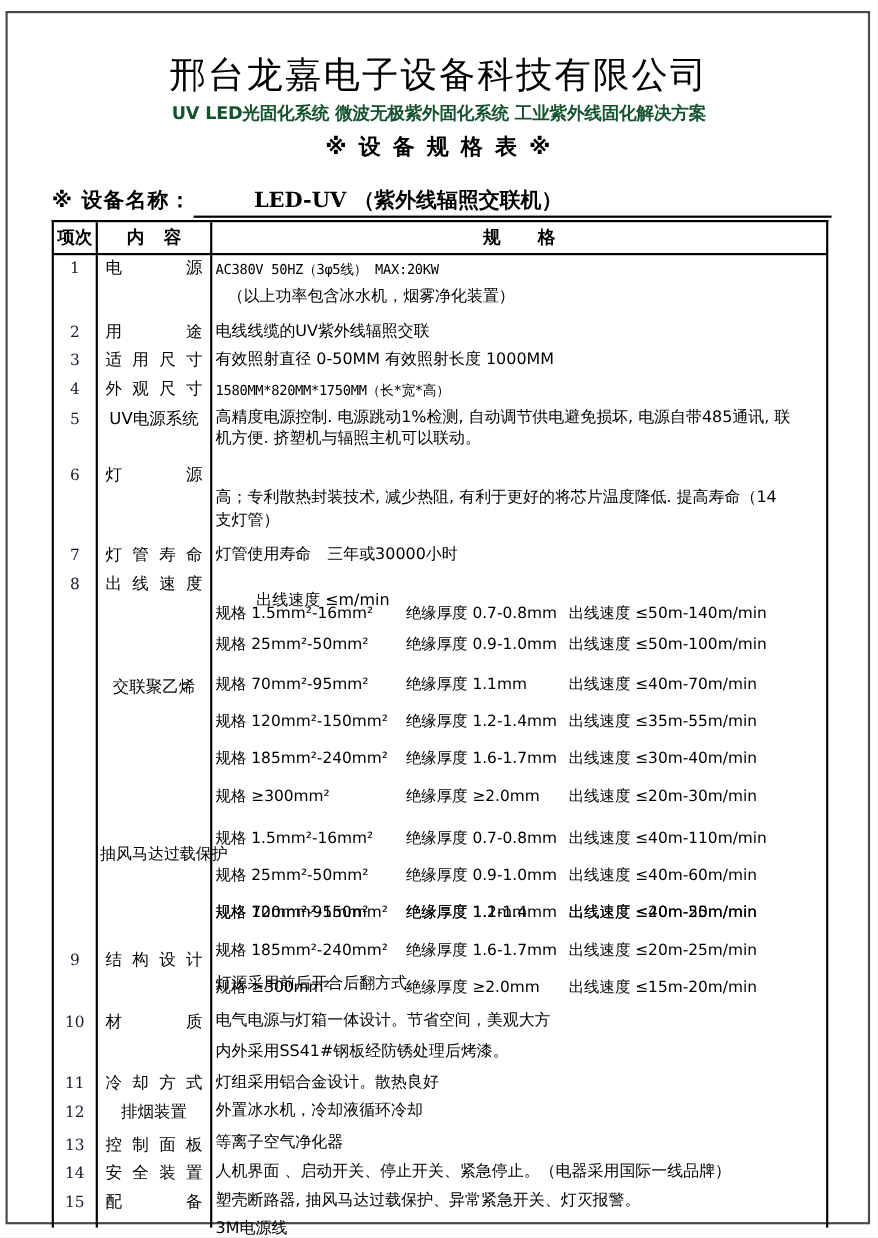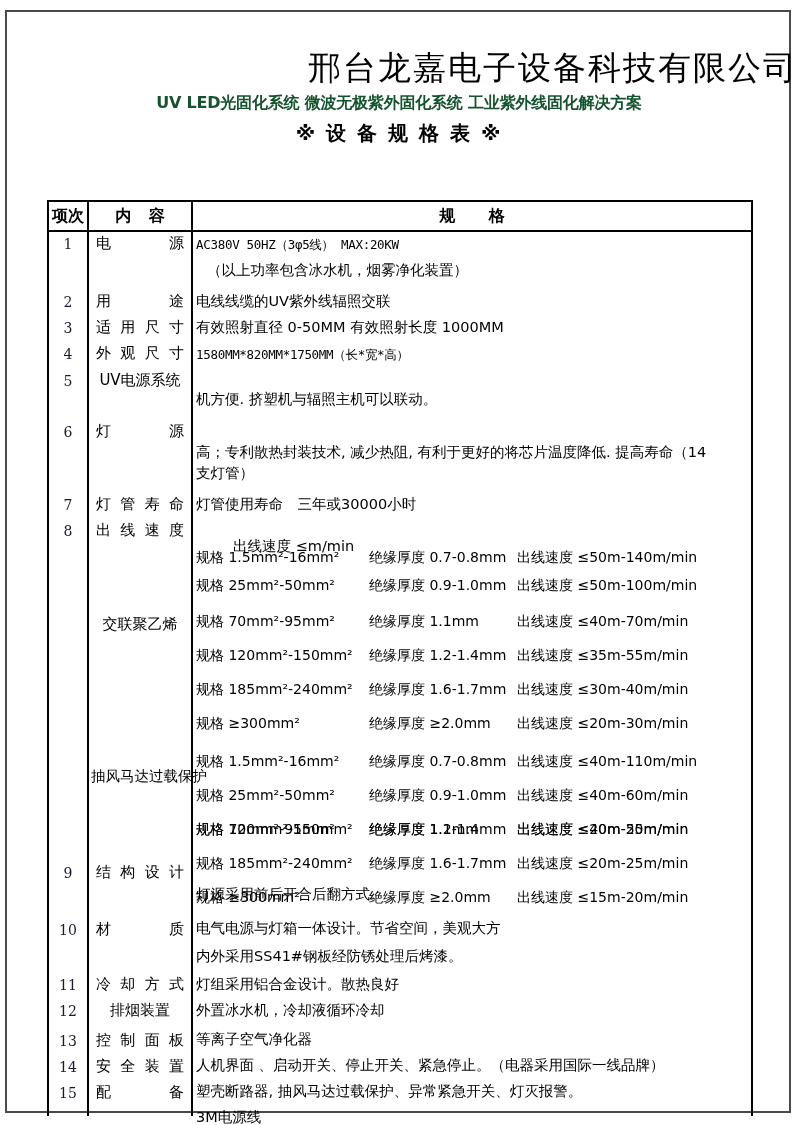--- a/index.html
+++ b/index.html
@@ -24,21 +24,21 @@
   }
 
   .content{
     position:absolute;
     left:0;top:0;right:0;bottom:0;
     padding:0;
   }
 
   
   .company{
-    text-align:right;
+    text-align:center;
     font-family:"DejaVu Serif","Liberation Serif",serif;
     font-size:33px;
     letter-spacing:2px;
     color:#000;
     margin:0;
     padding-top:50px;
     line-height:1.1;
     font-weight:400;
   }
   .subtitle{
@@ -182,20 +182,26 @@
 
 <div class="page">
   <div class="page-frame"></div>
 
   <div class="content">
 
     <div class="company">邢台龙嘉电子设备科技有限公司</div>
     <div class="subtitle">UV LED光固化系统  微波无极紫外固化系统  工业紫外线固化解决方案</div>
     <div class="spec-title">※ 设 备 规 格 表 ※</div>
 
+    <div class="devname-row">
+      <span class="devname-label">※  设备名称：</span>
+      <span class="devname-underline">
+        <span class="devname-value">LED-UV （紫外线辐照交联机）</span>
+      </span>
+    </div>
 
     <div class="spec-table">
 
       <div class="thead">
         <div class="th c-num">项次</div>
         <div class="th c-name">内 容</div>
         <div class="th c-spec">规        格</div>
       </div>
 
       <div class="tbody" style="height:884px;">
@@ -240,20 +246,21 @@
 
         <div class="col-spec">
 
           <div class="spec-cell mono" style="top:3px">AC380V    50HZ（3φ5线）    MAX:20KW</div>
           <div class="spec-cell" style="top:28px;padding-left:14px">（以上功率包含冰水机，烟雾净化装置）</div>
 
           <div class="spec-cell" style="top:59px">电线线缆的UV紫外线辐照交联</div>
           <div class="spec-cell" style="top:85px">有效照射直径 0-50MM    有效照射长度 1000MM</div>
           <div class="spec-cell mixed-num" style="top:113px">1580MM*820MM*1750MM（长*宽*高）</div>
 
+          <div class="spec-cell wide" style="top:138px">高精度电源控制. 电源跳动1%检测, 自动调节供电避免损坏, 电源自带485通讯, 联</div>
           <div class="spec-cell wide" style="top:157px">机方便. 挤塑机与辐照主机可以联动。</div>
 
           <div class="spec-cell wide" style="top:210px">高；专利散热封装技术, 减少热阻, 有利于更好的将芯片温度降低. 提高寿命（14</div>
           <div class="spec-cell wide" style="top:231px">支灯管）</div>
 
           <div class="spec-cell" style="top:262px">灯管使用寿命　三年或30000小时</div>
 
           <div class="spec-cell" style="top:304px;padding-left:40px">出线速度 ≤m/min</div>
 
           <div class="sp-row" style="top:317px">

